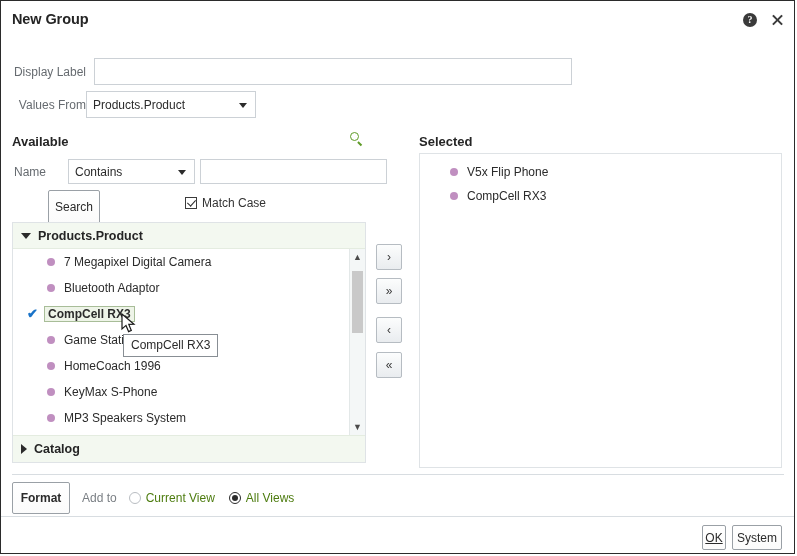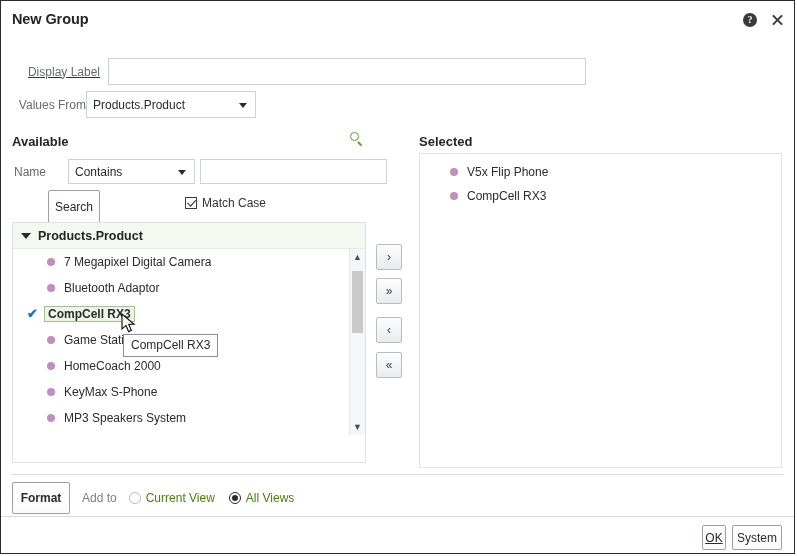--- a/index.html
+++ b/index.html
@@ -399,21 +399,21 @@
 <div class="dialog">
 
   <div class="dlg-header">
     <div class="dlg-title">New Group</div>
     <div class="hdr-icons">
       <div class="help-icon">?</div>
       <div class="close-icon"></div>
     </div>
   </div>
 
-  <div class="form-row" style="left:25px; top:57px;text-decoration:underline;">
+  <div class="form-row" style="left:11px; top:57px;">
     <div class="form-label" style="width:74px; margin-right:8px;">Display Label</div>
     <input class="txt-input" style="width: 478px; height: 27px;" type="text" placeholder="">
   </div>
 
   <div class="form-row" style="left:11px; top:90px;">
     <div class="form-label" style="width:74px; margin-right:0;">Values From</div>
     <div class="sel-box" style="width:170px; height:27px;">
       <span>Products.Product</span>
       <span class="sel-arrow"></span>
     </div>
@@ -466,40 +466,44 @@
         <span class="item-text">CompCell RX3</span>
       </div>
 
       <div class="tree-item">
         <span class="bullet"></span>
         <span class="item-text">Game Station</span>
       </div>
 
       <div class="tree-item">
         <span class="bullet"></span>
-        <span class="item-text">HomeCoach 2000</span>
+        <span class="item-text">HomeCoach 1996</span>
       </div>
 
       <div class="tree-item">
         <span class="bullet"></span>
         <span class="item-text">KeyMax S-Phone</span>
       </div>
 
       <div class="tree-item">
         <span class="bullet"></span>
         <span class="item-text">MP3 Speakers System</span>
       </div>
 
       <div class="vscroll">
         <div class="arr up">▲</div>
         <div class="thumb"></div>
         <div class="arr dn">▼</div>
       </div>
     </div>
 
+    <div class="tree-group-head" style="border-top:1px solid #e4ece0; border-bottom:none; height:27px;">
+      <span class="tri closed"></span>
+      <span class="tree-group-label">Catalog</span>
+    </div>
   </div>
 
   <div class="xfer" style="top:243px;">›</div>
   <div class="xfer" style="top:277px;">»</div>
   <div class="xfer" style="top:316px;">‹</div>
   <div class="xfer" style="top:351px;">«</div>
 
   <div class="sec-title" style="left:418px; top:133px;">Selected</div>
 
   <div class="sel-panel">

